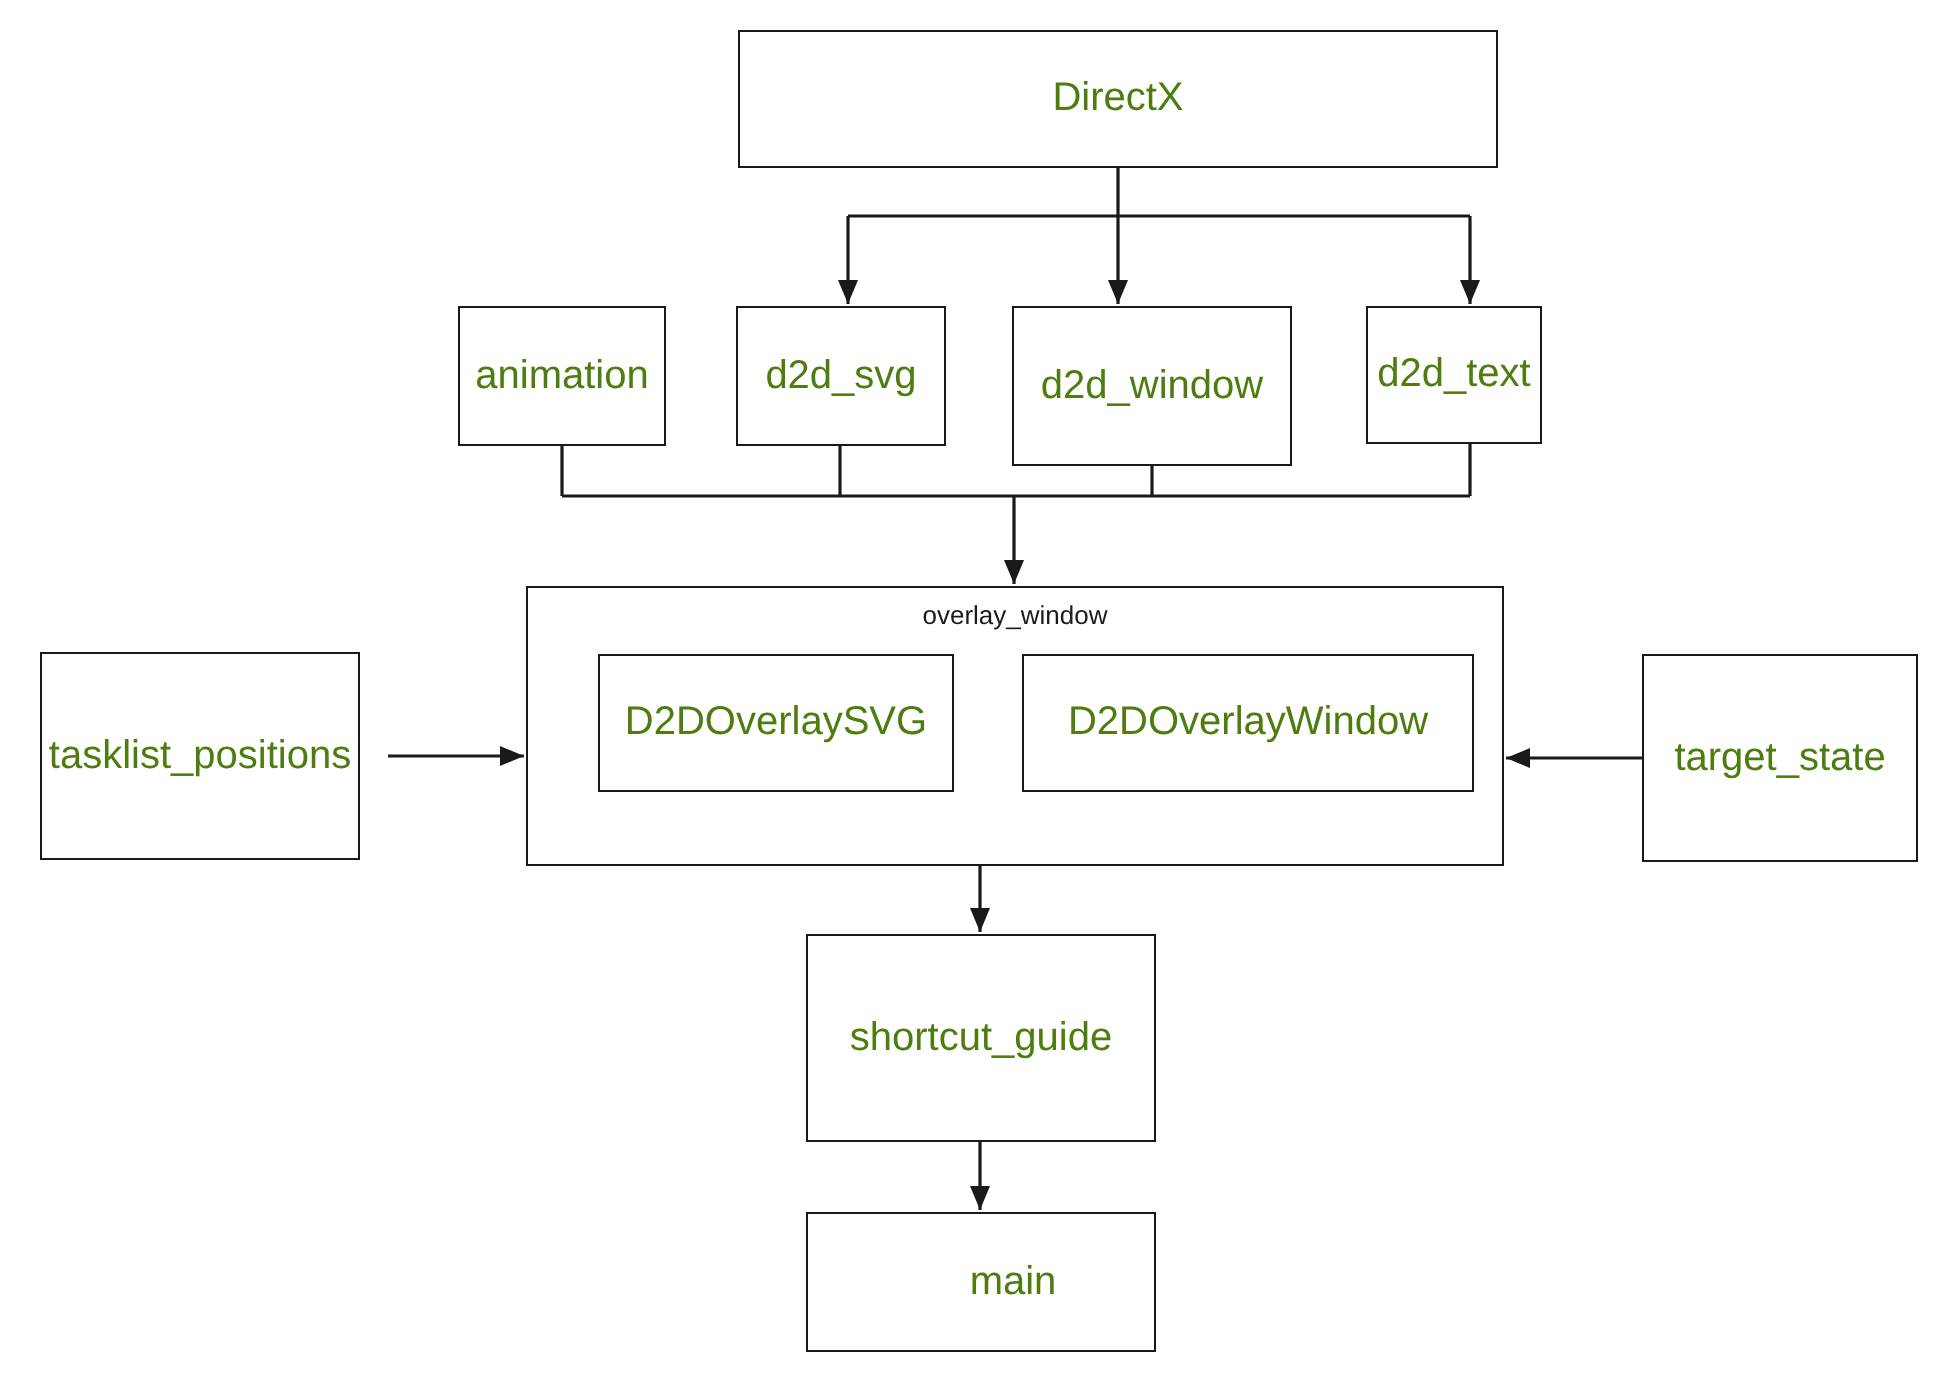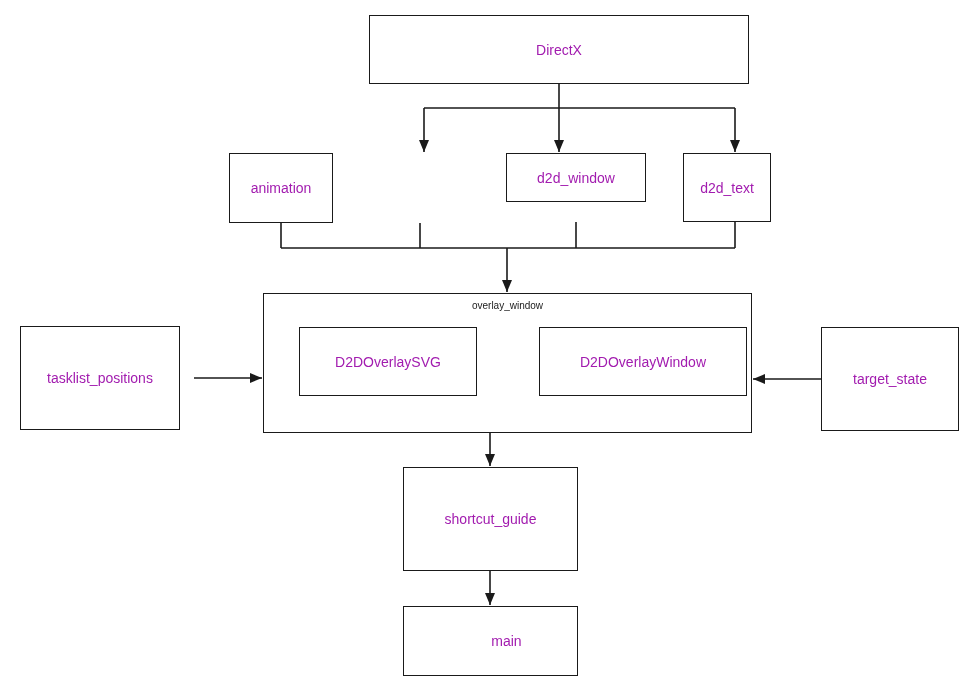--- a/index.html
+++ b/index.html
@@ -24,49 +24,49 @@
     pointer-events: none;
   }
   .node {
     position: absolute;
     box-sizing: border-box;
     background: #ffffff;
     border: 1.5px solid #1a1a1a;
     display: flex;
     align-items: center;
     justify-content: center;
-    font-size: 14px;
-    color: #a21caf;
+    font-size: 20px;
+    color: #4d7c0f;
     white-space: nowrap;
   }
   .group-box {
     position: absolute;
     box-sizing: border-box;
     background: #ffffff;
     border: 1.5px solid #1a1a1a;
   }
   .group-label {
     position: absolute;
     left: 0;
     right: 0;
     top: 6px;
     text-align: center;
-    font-size: 10px;
+    font-size: 13px;
     color: #1a1a1a;
     white-space: nowrap;
   }
   
   #node-directx            { left: 369px; top: 15px;  width: 380px; height: 69px; }
   #node-animation          { left: 229px; top: 153px; width: 104px; height: 70px; align-items: center; }
   #node-d2d-svg            { left: 368px; top: 153px; width: 105px; height: 70px; }
-  #node-d2d-window         { left: 506px; top: 153px; width: 140px; height: 49px; }
+  #node-d2d-window         { left: 506px; top: 153px; width: 140px; height: 80px; }
   #node-d2d-text           { left: 683px; top: 153px; width: 88px; height: 69px; }
   #node-overlay-window     { left: 263px; top: 293px; width: 489px; height: 140px; }
   #node-d2d-overlay-svg    { left: 299px; top: 327px; width: 178px; height: 69px; }
-  #node-d2d-overlay-window { left: 511px; top: 327px; width: 208px; height: 69px; margin-left: 28px; }
+  #node-d2d-overlay-window { left: 511px; top: 327px; width: 226px; height: 69px; }
   #node-tasklist-positions { left: 20px;  top: 326px; width: 160px; height: 104px; }
   #node-target-state       { left: 821px; top: 327px; width: 138px; height: 104px; }
   #node-shortcut-guide     { left: 403px; top: 467px; width: 175px; height: 104px; }
   #node-main               { left: 403px; top: 606px; width: 175px; height: 70px; padding-left: 32px; }
   .edge { stroke: #1a1a1a; stroke-width: 1.6; fill: none; }
 </style>
 </head>
 <body>
 
 <div id="canvas">
@@ -117,20 +117,23 @@
   </div>
 
   <div id="node-directx" class="node">
     <span>DirectX</span>
   </div>
 
   <div id="node-animation" class="node">
     <span>animation</span>
   </div>
 
+  <div id="node-d2d-svg" class="node">
+    <span>d2d_svg</span>
+  </div>
 
   <div id="node-d2d-window" class="node">
     <span>d2d_window</span>
   </div>
 
   <div id="node-d2d-text" class="node">
     <span>d2d_text</span>
   </div>
 
   <div id="node-d2d-overlay-svg" class="node">

